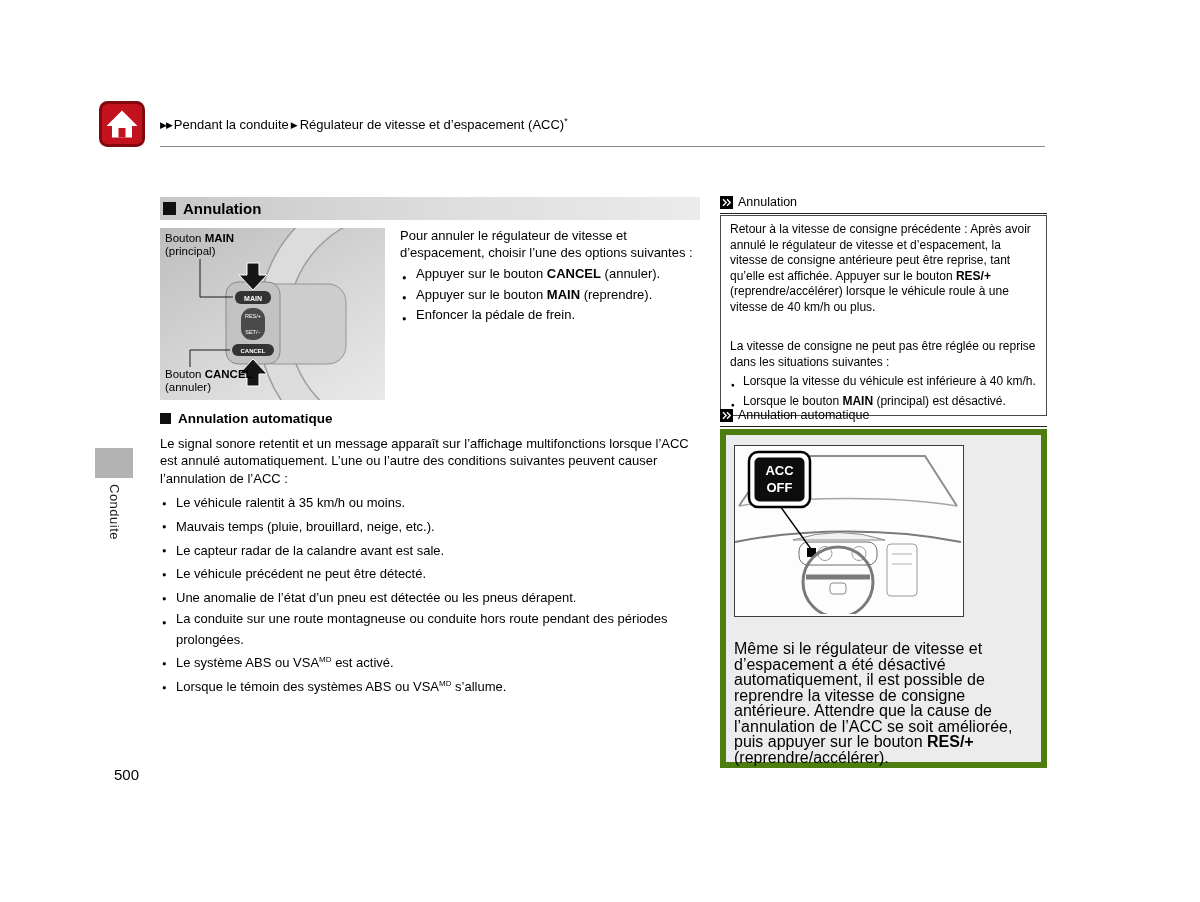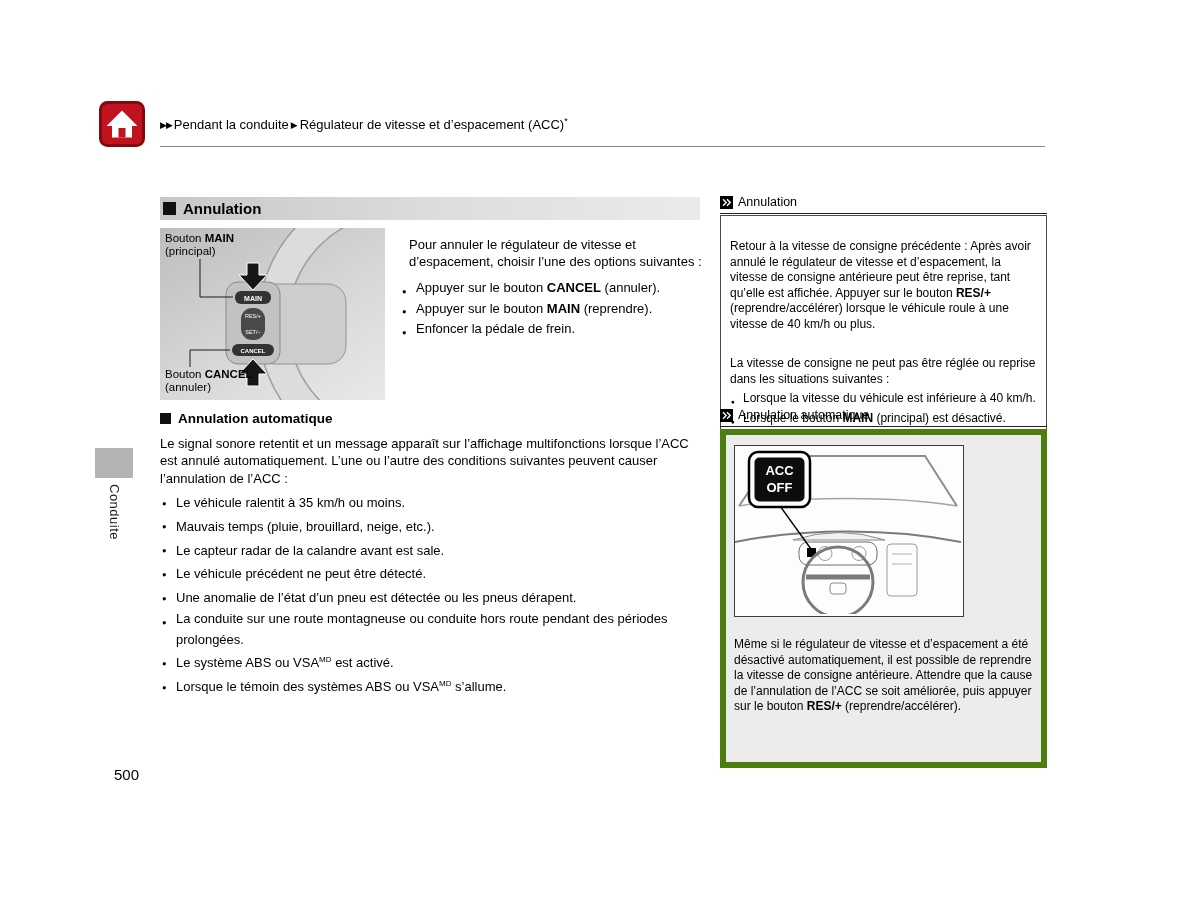--- a/index.html
+++ b/index.html
@@ -32,52 +32,52 @@
   .sq{width:13px;height:13px;background:#101010;margin:0 7px 0 3px;flex:0 0 auto}
   .section-title{font-size:15px;font-weight:bold}
 
   .fig-wheel{left:160px;top:228px;width:225px;height:172px;
     background:linear-gradient(150deg,#bdbdbd 0%,#d7d7d7 55%,#e9e9e9 100%)}
   .fig-label{position:absolute;font-size:11.5px;line-height:13px;color:#000}
   .lbl-main{left:5px;top:4px}
   .lbl-cancel{left:5px;bottom:6px}
 
   .cancel-options{left:400px;top:227px;width:312px;font-size:13px;line-height:17px}
-  .cancel-options p{margin:9px}
+  .cancel-options p{margin:0}
   ul.blist{list-style:none;margin:4px 0 0 0;padding:0}
   ul.blist li{position:relative;padding-left:16px;margin-bottom:3px;line-height:17.5px}
   ul.blist li::before{content:"●";position:absolute;left:2px;top:3.5px;font-size:7.5px}
 
   .subsection{left:160px;top:410px;width:548px;font-size:13px;line-height:17.5px}
   .subsec-title{display:flex;align-items:center;font-size:13.5px;font-weight:bold}
   .sq2{width:11px;height:11px;background:#101010;margin-right:7px;flex:0 0 auto}
   .subsection p{margin:7px 0 3px 0}
   sup{font-size:8px}
 
   .page-number{left:114px;top:766px;font-size:15px}
 
   
   .info-head{left:720px;width:327px;border-bottom:1px solid #222;padding-bottom:4px;
     display:flex;align-items:center;gap:5px;font-size:12.5px}
   .head1{top:195px}
   .head2{top:408px}
   .note-ic{width:13px;height:13px;flex:0 0 auto;display:block}
 
   .info-box1{left:720px;top:215px;width:327px;min-height:172px;border:1px solid #4a4a4a;
-    padding:23px 9px;font-size:12px;line-height:15.5px;box-sizing:border-box;background:#fff}
+    padding:6px 9px;font-size:12px;line-height:15.5px;box-sizing:border-box;background:#fff}
   .info-box1 p{margin:0}
   .info-box1 p + p{margin-top:24px}
   ul.alist{list-style:none;margin:3px 0 0 0;padding:0}
   ul.alist li{position:relative;padding-left:13px;margin-top:4px;line-height:15.5px}
   ul.alist li::before{content:"●";position:absolute;left:1px;top:3px;font-size:6.5px}
 
   .info-box2{left:720px;top:429px;width:327px;height:339px;background:#ececec;
     border:6px solid #4d7c0f;box-sizing:border-box}
   .dash-fig{position:absolute;left:8px;top:10px;width:228px;height:170px;background:#fdfdfd;border:1px solid #3c3c3c}
-  .caption{position:absolute;left:8px;top:190px;width:308px;font-size:12px;line-height:15.5px}
+  .caption{position:absolute;left:8px;top:190px;width:308px;font-size:16px;line-height:15.5px}
 </style>
 </head>
 <body>
 
 <div>
 
   <div class="abs home">
     <svg viewBox="0 0 46 46" width="46" height="46">
       <rect x="1.5" y="1.5" width="43" height="43" rx="7" fill="#c2121e" stroke="#83090f" stroke-width="3"></rect>
       <path d="M23 9.5 L38.5 25 L33 25 L33 36.5 L13 36.5 L13 25 L7.5 25 Z" fill="#ffffff"></path>

